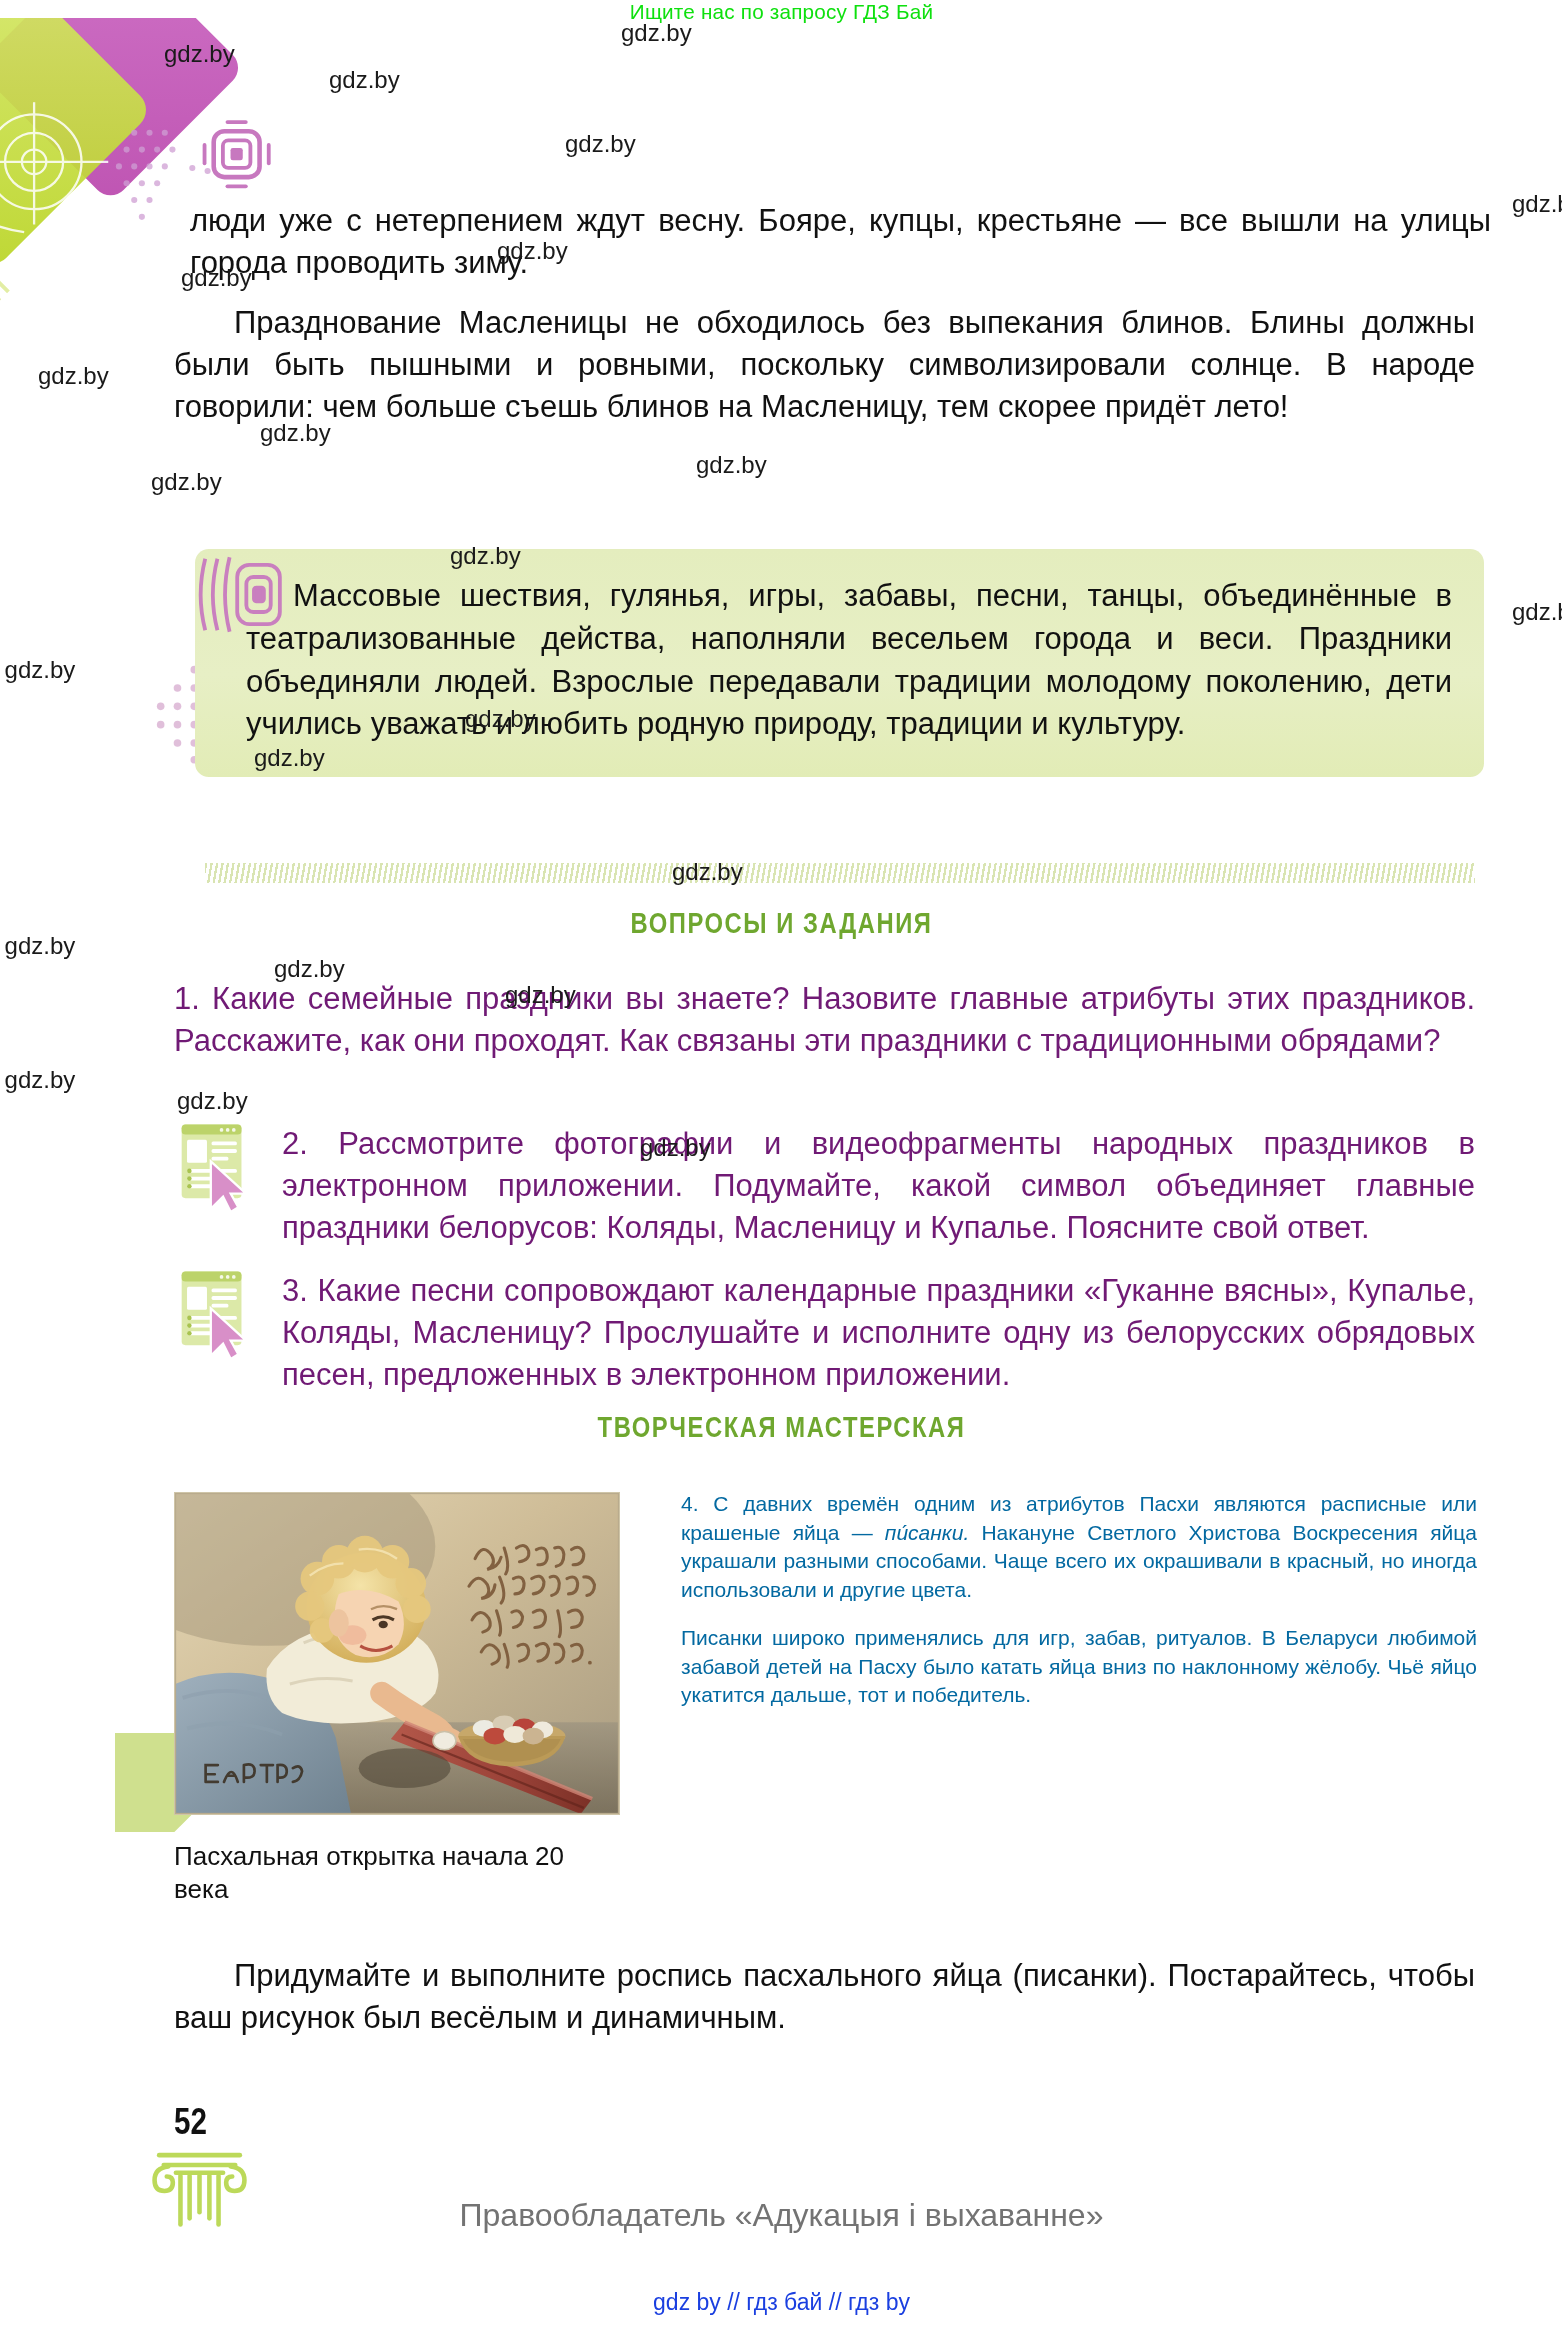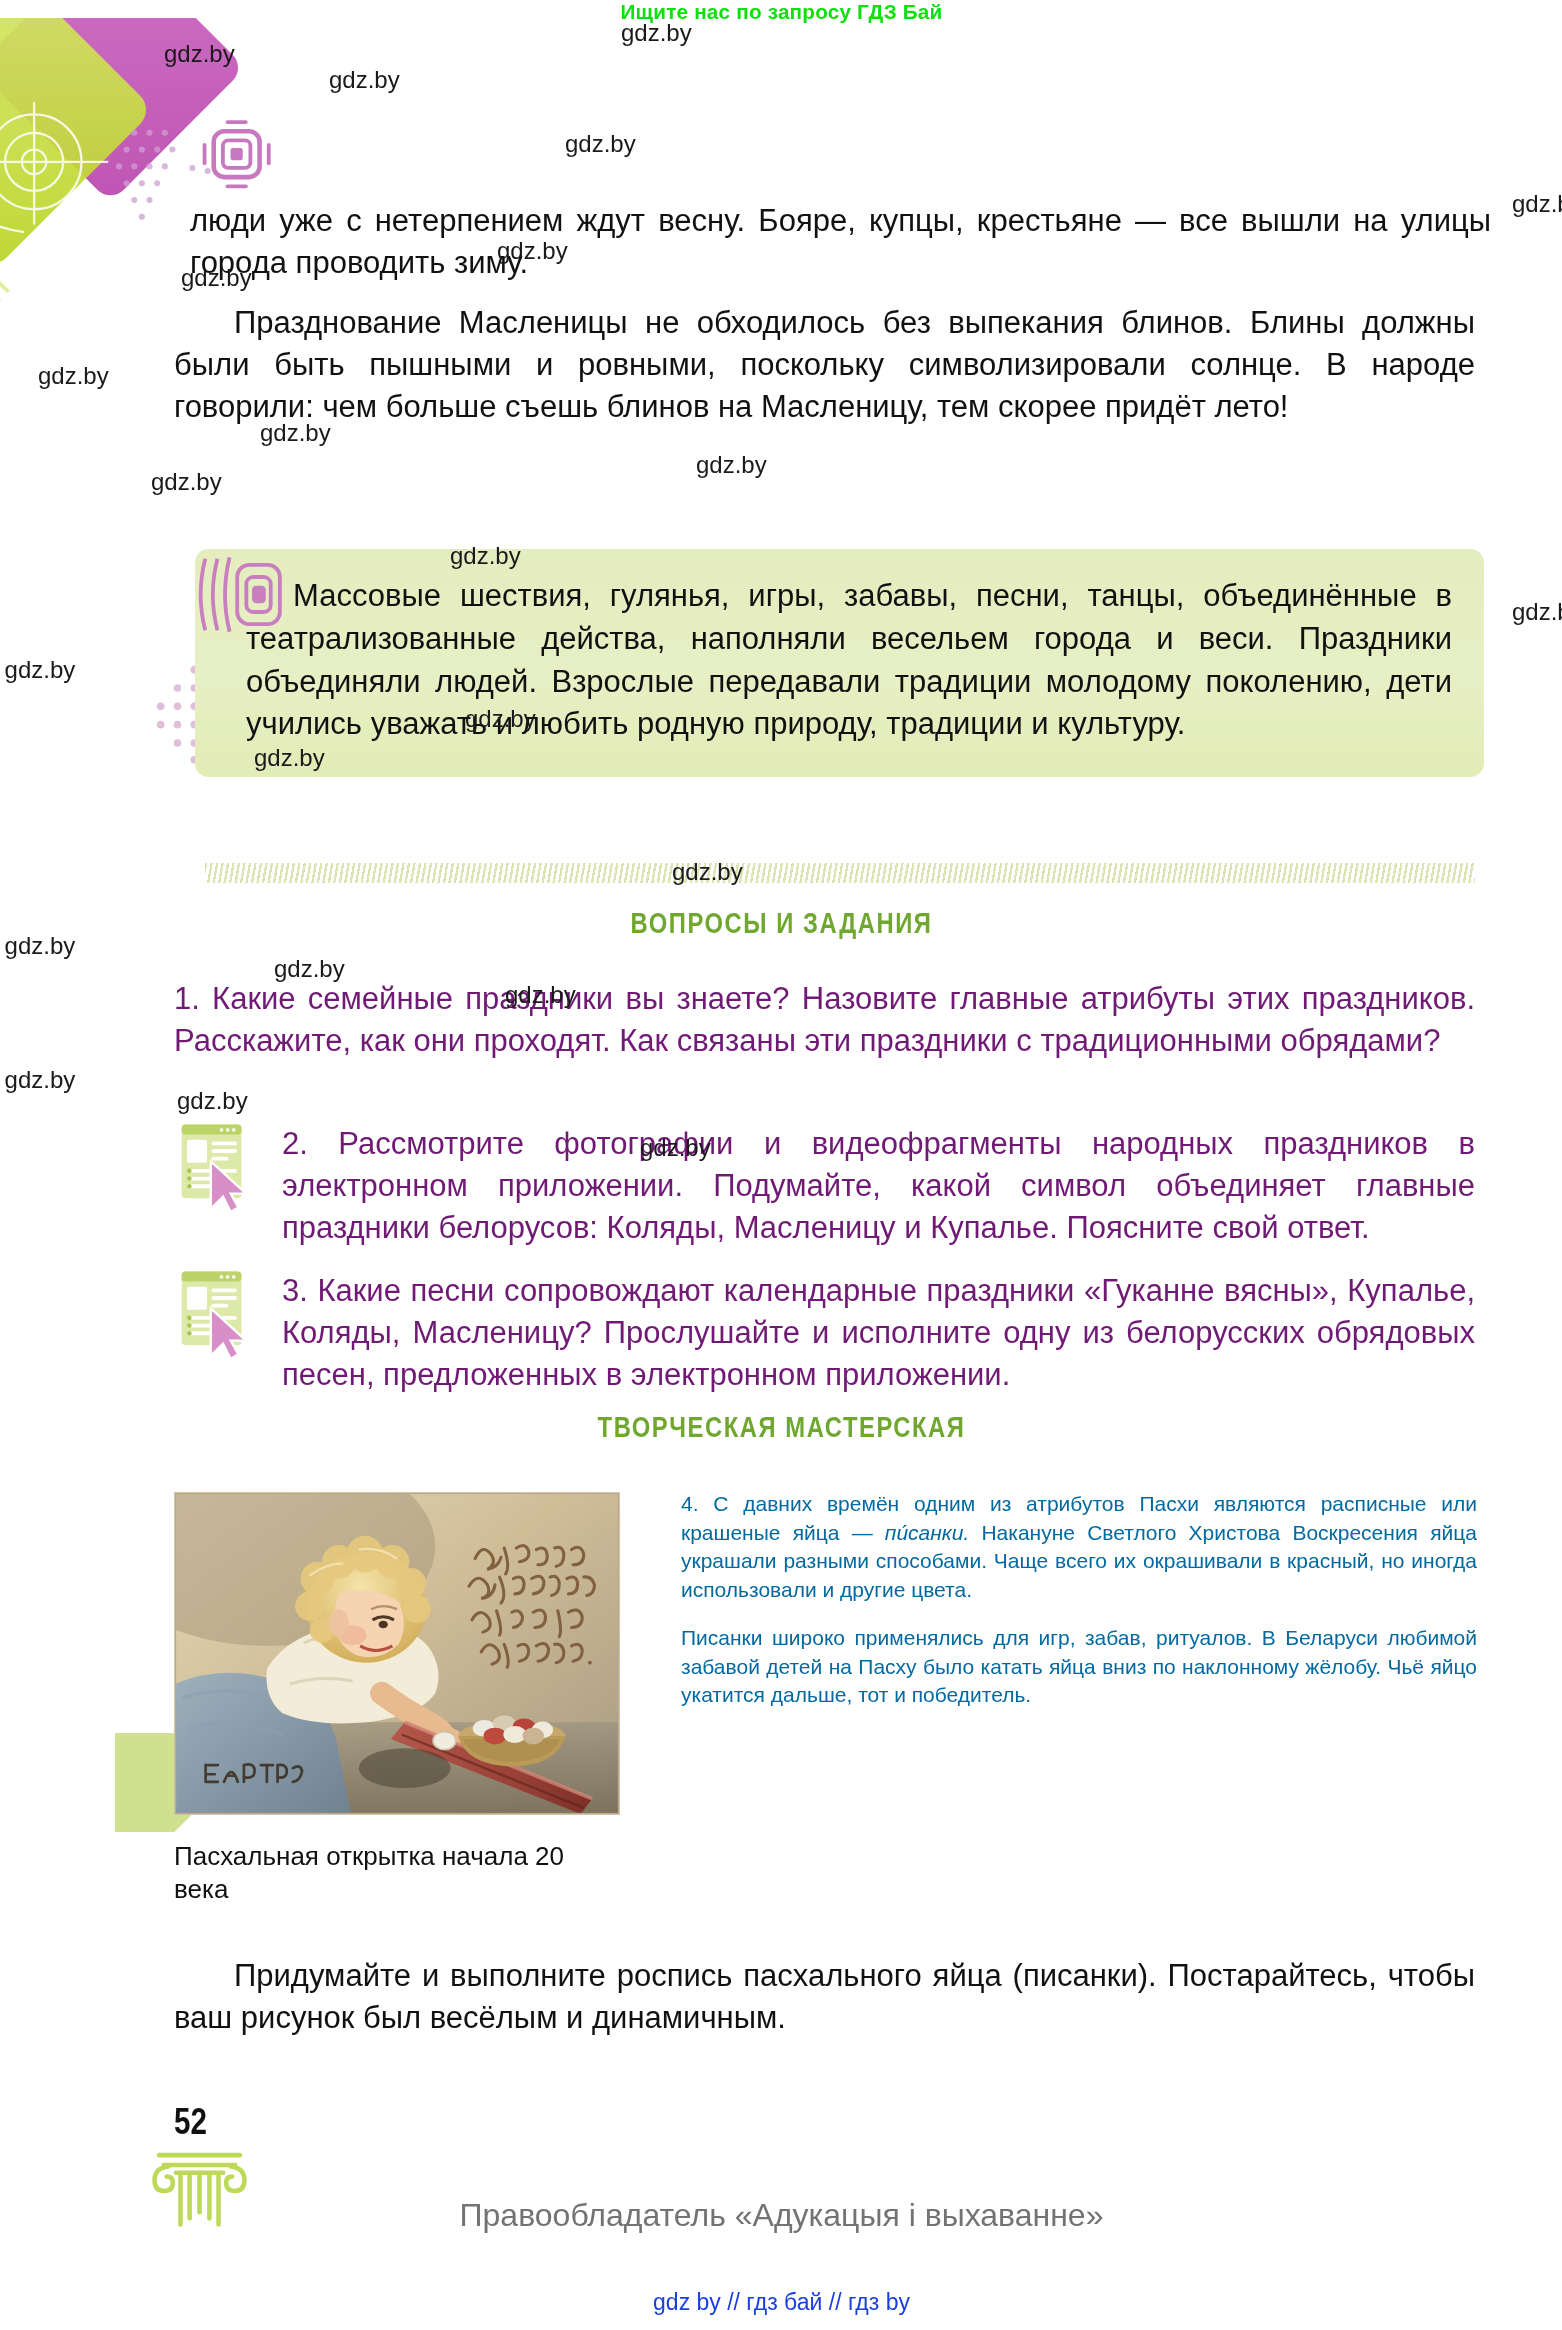--- a/index.html
+++ b/index.html
@@ -19,21 +19,21 @@
   }
 
   
   .promo-banner {
     position: absolute;
     top: 0px;
     left: 0px;
     width: 1563px;
     text-align: center;
     font-size: 20.7px;
-    font-weight: bold;
+    font-weight: normal;
     color: #0ee00e;
     letter-spacing: 0.2px;
     z-index: 40;
   }
 
   
   .corner-art {
     position: absolute;
     top: 18.4px;
     left: -92px;

